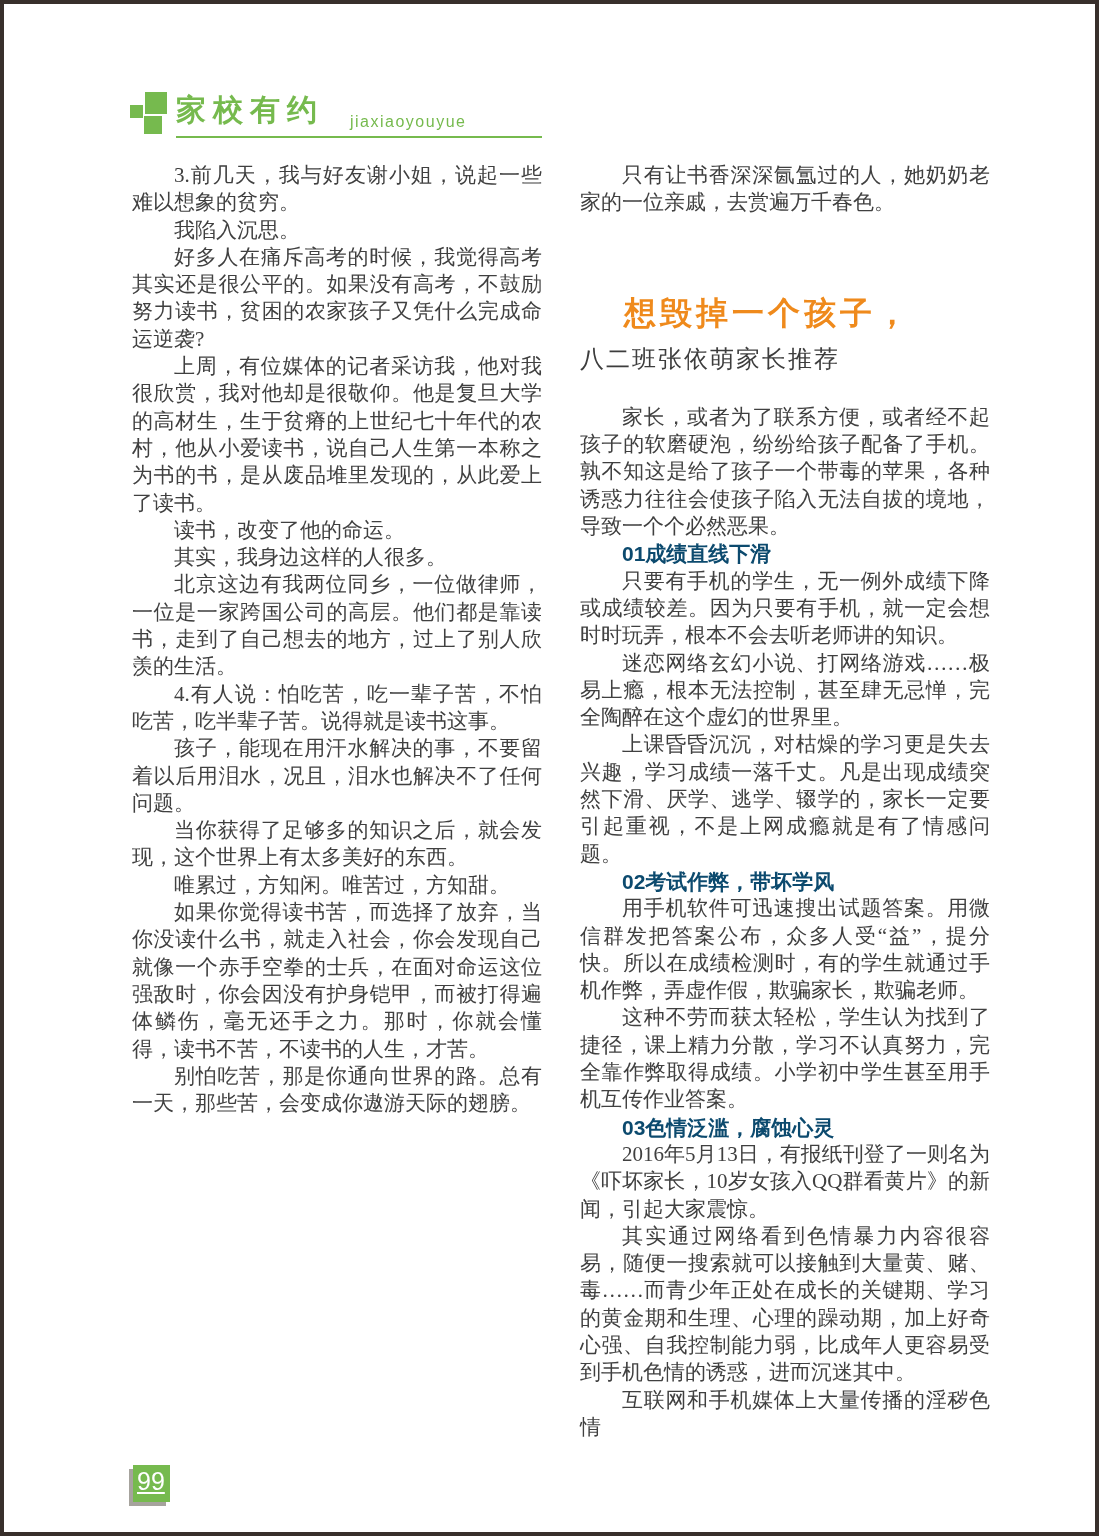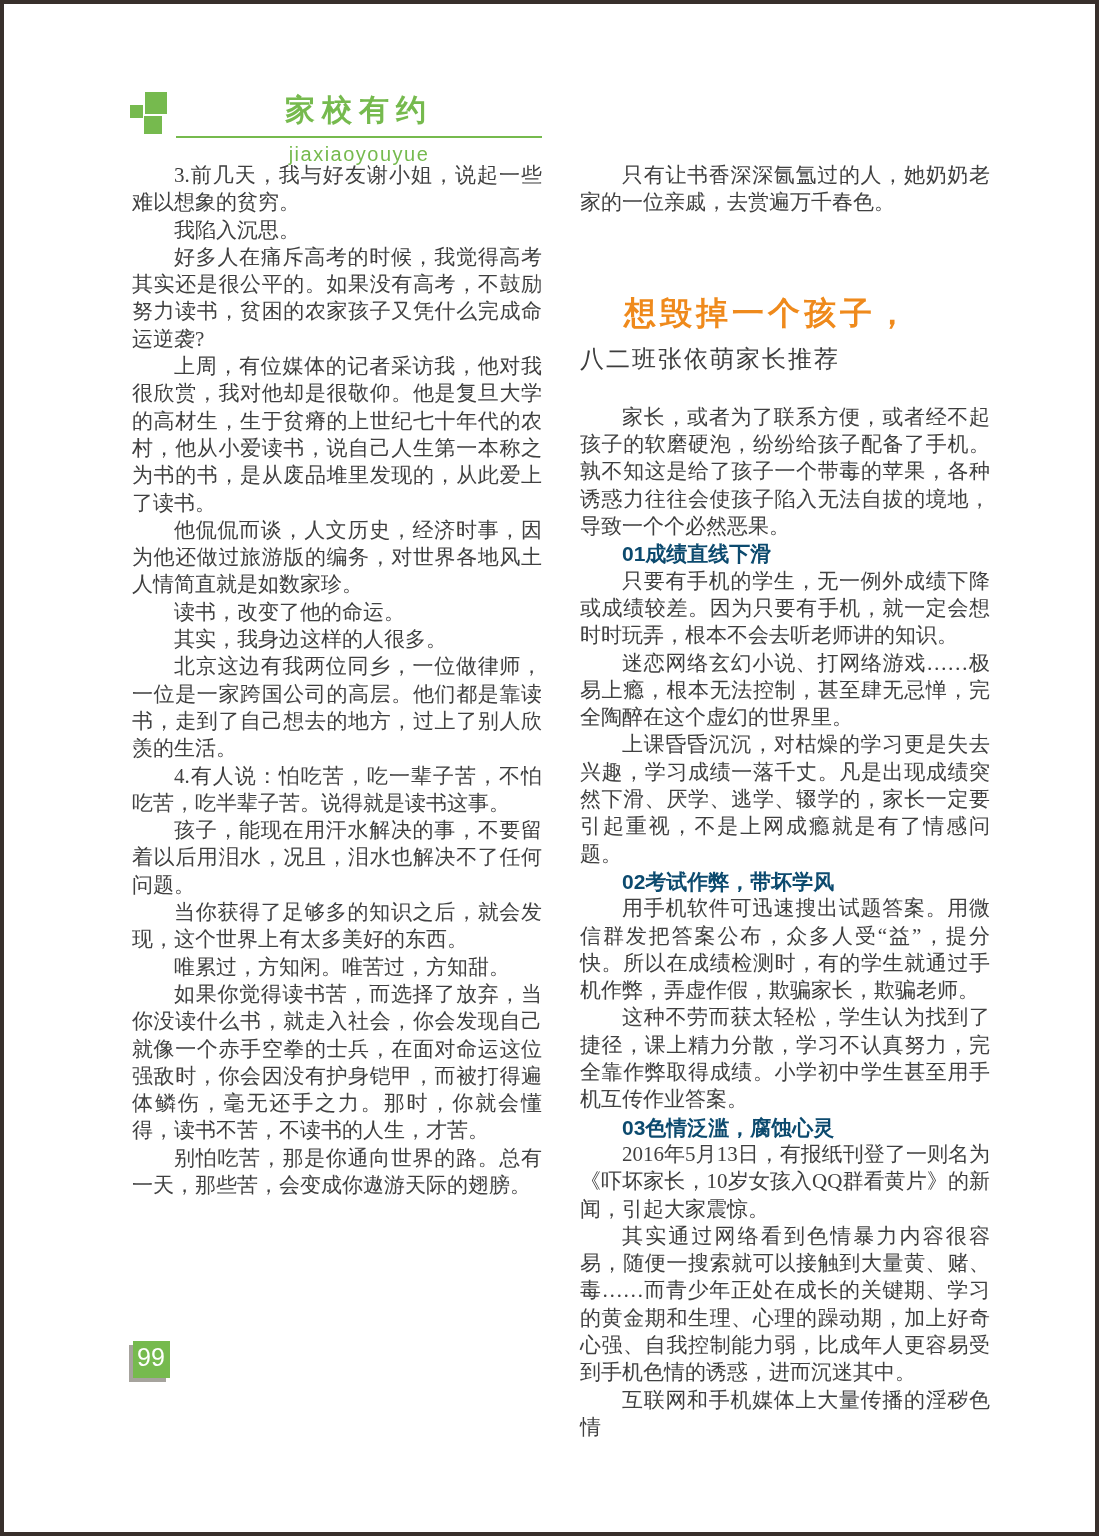--- a/index.html
+++ b/index.html
@@ -18,32 +18,32 @@
 
   
   .page-header { position:absolute; left:126px; top:86px; width:412px; height:56px; }
   .logo { position:absolute; left:0; top:2px; width:42px; height:46px; }
   .sq { position:absolute; background:var(--green,#76ba4e); }
   .sq1 { left:0;  top:13px; width:13px; height:13px; }
   .sq2 { left:15px; top:0;  width:22px; height:22px; }
   .sq3 { left:14px; top:24px; width:18px; height:18px; }
   .header-rule {
     margin-left:46px;
-    display:flex; align-items:center; gap:12px;
+    display:flex; align-items:flex-end; gap:26px;
     border-bottom:2px solid var(--green,#76ba4e);
-    padding-bottom:5px; height:48px;flex-direction:column;
+    padding-bottom:5px; height:48px;
   }
   .header-title {
     font-family:"Liberation Sans","DejaVu Sans",sans-serif;
     font-weight:bold; font-size:30px; letter-spacing:7px;
     color:var(--green,#76ba4e);
   }
   .header-sub {
     font-family:"Liberation Sans","DejaVu Sans",sans-serif;
-    font-size:20px; letter-spacing:1.5px;
+    font-size:16px; letter-spacing:1.5px;
     color:var(--green,#76ba4e);
   }
 
   
   .columns {
     position:absolute; left:128px; top:158px;
     width:858px; display:flex; gap:38px;
   }
   .col {
     width:410px;
@@ -70,28 +70,29 @@
   .byline {
     margin-top:10px;
     text-align:left; text-indent:0;
     font-size:24px; letter-spacing:2px;
     color:#3d3d3d;
   }
   .article-body { margin-top:31px; }
 
   
   .page-badge {
-    position:absolute; left:129px; top:1337px;
+    position:absolute; left:129px; top:1461px;
     width:37px; height:37px;
     background:var(--green,#76ba4e);
     color:#fff;
     font-family:"Liberation Sans","DejaVu Sans",sans-serif;
     font-size:25px; line-height:1;
     padding:4px 0 0 4px;
     box-shadow:-4px 4px 0 #a6a39d;
+    text-decoration:underline;
   }
 </style>
 </head>
 <body>
 
 <div class="page" style="--green: #76ba4e; --orange: #ef8a1c; --border: #382f2b;">
 
   <header class="page-header">
     <div class="logo">
       <span class="sq sq1"></span>
@@ -105,21 +106,20 @@
   </header>
 
   <main class="columns">
 
     <section class="col col-left">
 
     <p class="body-p">3.前几天，我与好友谢小姐，说起一些难以想象的贫穷。</p>
         <p class="body-p">我陷入沉思。</p>
         <p class="body-p">好多人在痛斥高考的时候，我觉得高考其实还是很公平的。如果没有高考，不鼓励努力读书，贫困的农家孩子又凭什么完成命运逆袭?</p>
         <p class="body-p">上周，有位媒体的记者采访我，他对我很欣赏，我对他却是很敬仰。他是复旦大学的高材生，生于贫瘠的上世纪七十年代的农村，他从小爱读书，说自己人生第一本称之为书的书，是从废品堆里发现的，从此爱上了读书。</p>
-        <p class="body-p">他侃侃而谈，人文历史，经济时事，因为他还做过旅游版的编务，对世界各地风土人情简直就是如数家珍。</p>
         <p class="body-p">读书，改变了他的命运。</p>
         <p class="body-p">其实，我身边这样的人很多。</p>
         <p class="body-p">北京这边有我两位同乡，一位做律师，一位是一家跨国公司的高层。他们都是靠读书，走到了自己想去的地方，过上了别人欣羡的生活。</p>
         <p class="body-p">4.有人说：怕吃苦，吃一辈子苦，不怕吃苦，吃半辈子苦。说得就是读书这事。</p>
         <p class="body-p">孩子，能现在用汗水解决的事，不要留着以后用泪水，况且，泪水也解决不了任何问题。</p>
         <p class="body-p">当你获得了足够多的知识之后，就会发现，这个世界上有太多美好的东西。</p>
         <p class="body-p">唯累过，方知闲。唯苦过，方知甜。</p>
         <p class="body-p">如果你觉得读书苦，而选择了放弃，当你没读什么书，就走入社会，你会发现自己就像一个赤手空拳的士兵，在面对命运这位强敌时，你会因没有护身铠甲，而被打得遍体鳞伤，毫无还手之力。那时，你就会懂得，读书不苦，不读书的人生，才苦。</p>
         <p class="body-p">别怕吃苦，那是你通向世界的路。总有一天，那些苦，会变成你遨游天际的翅膀。</p>
       </section>

